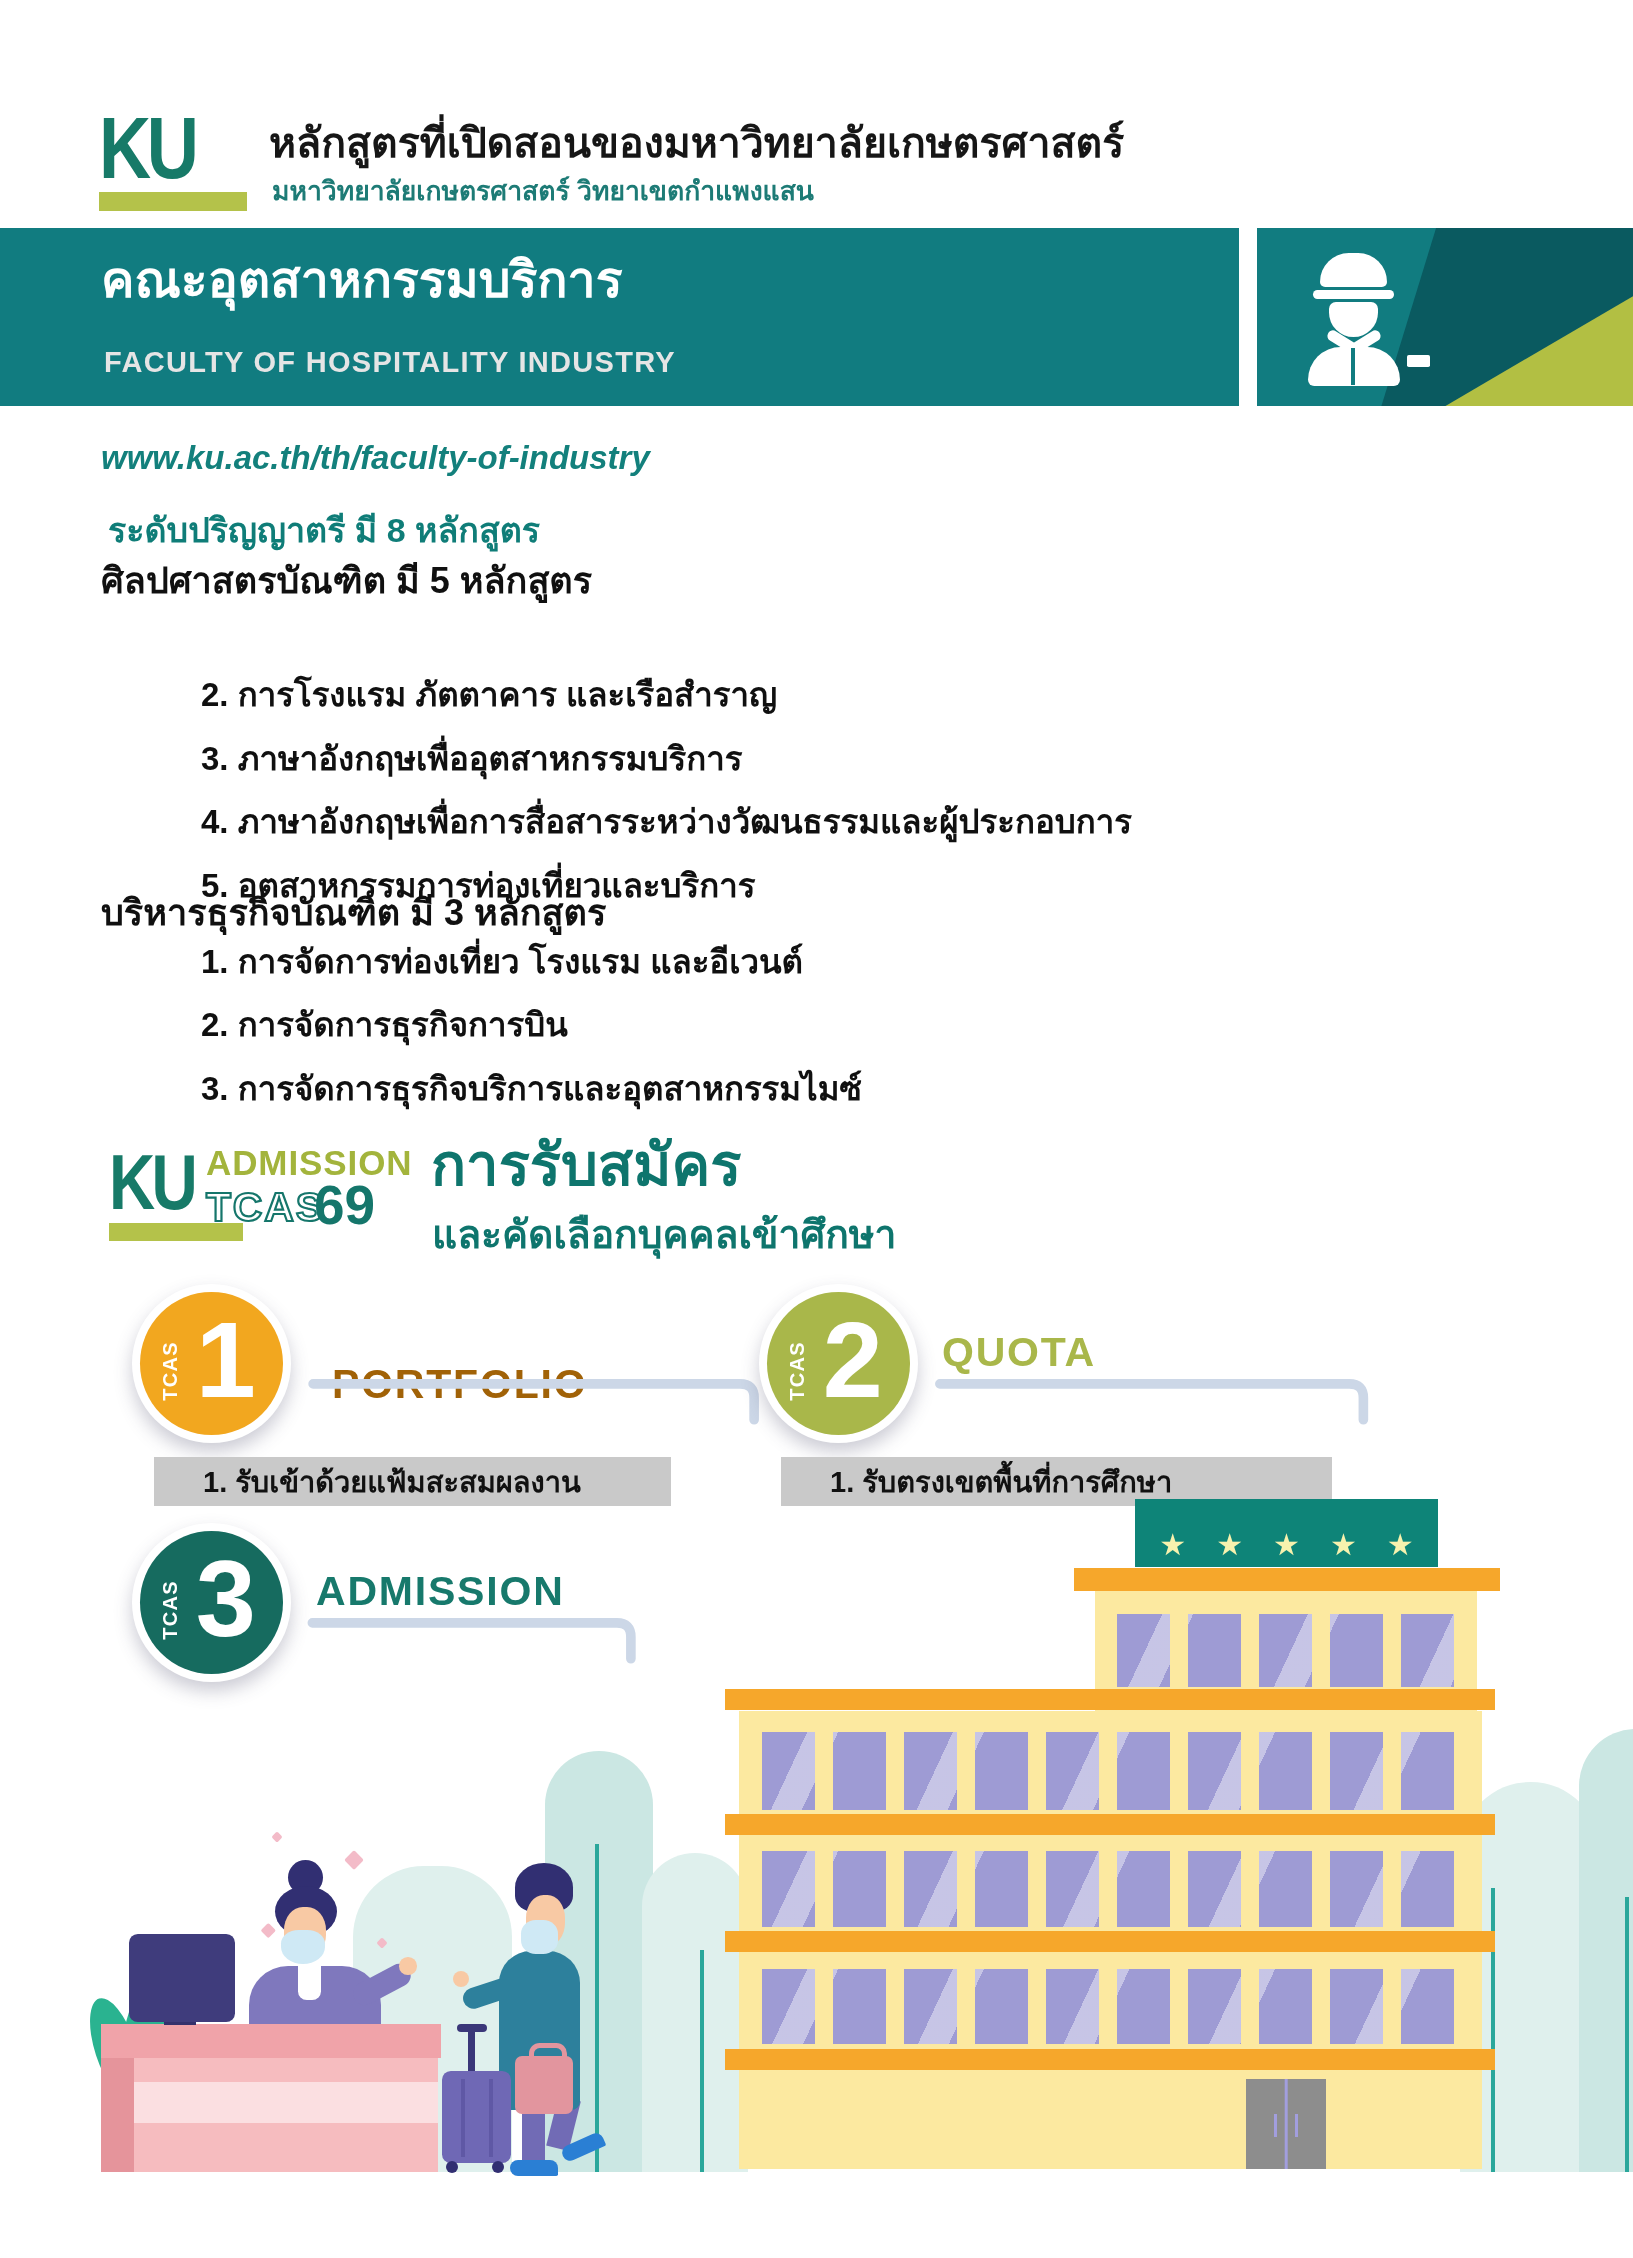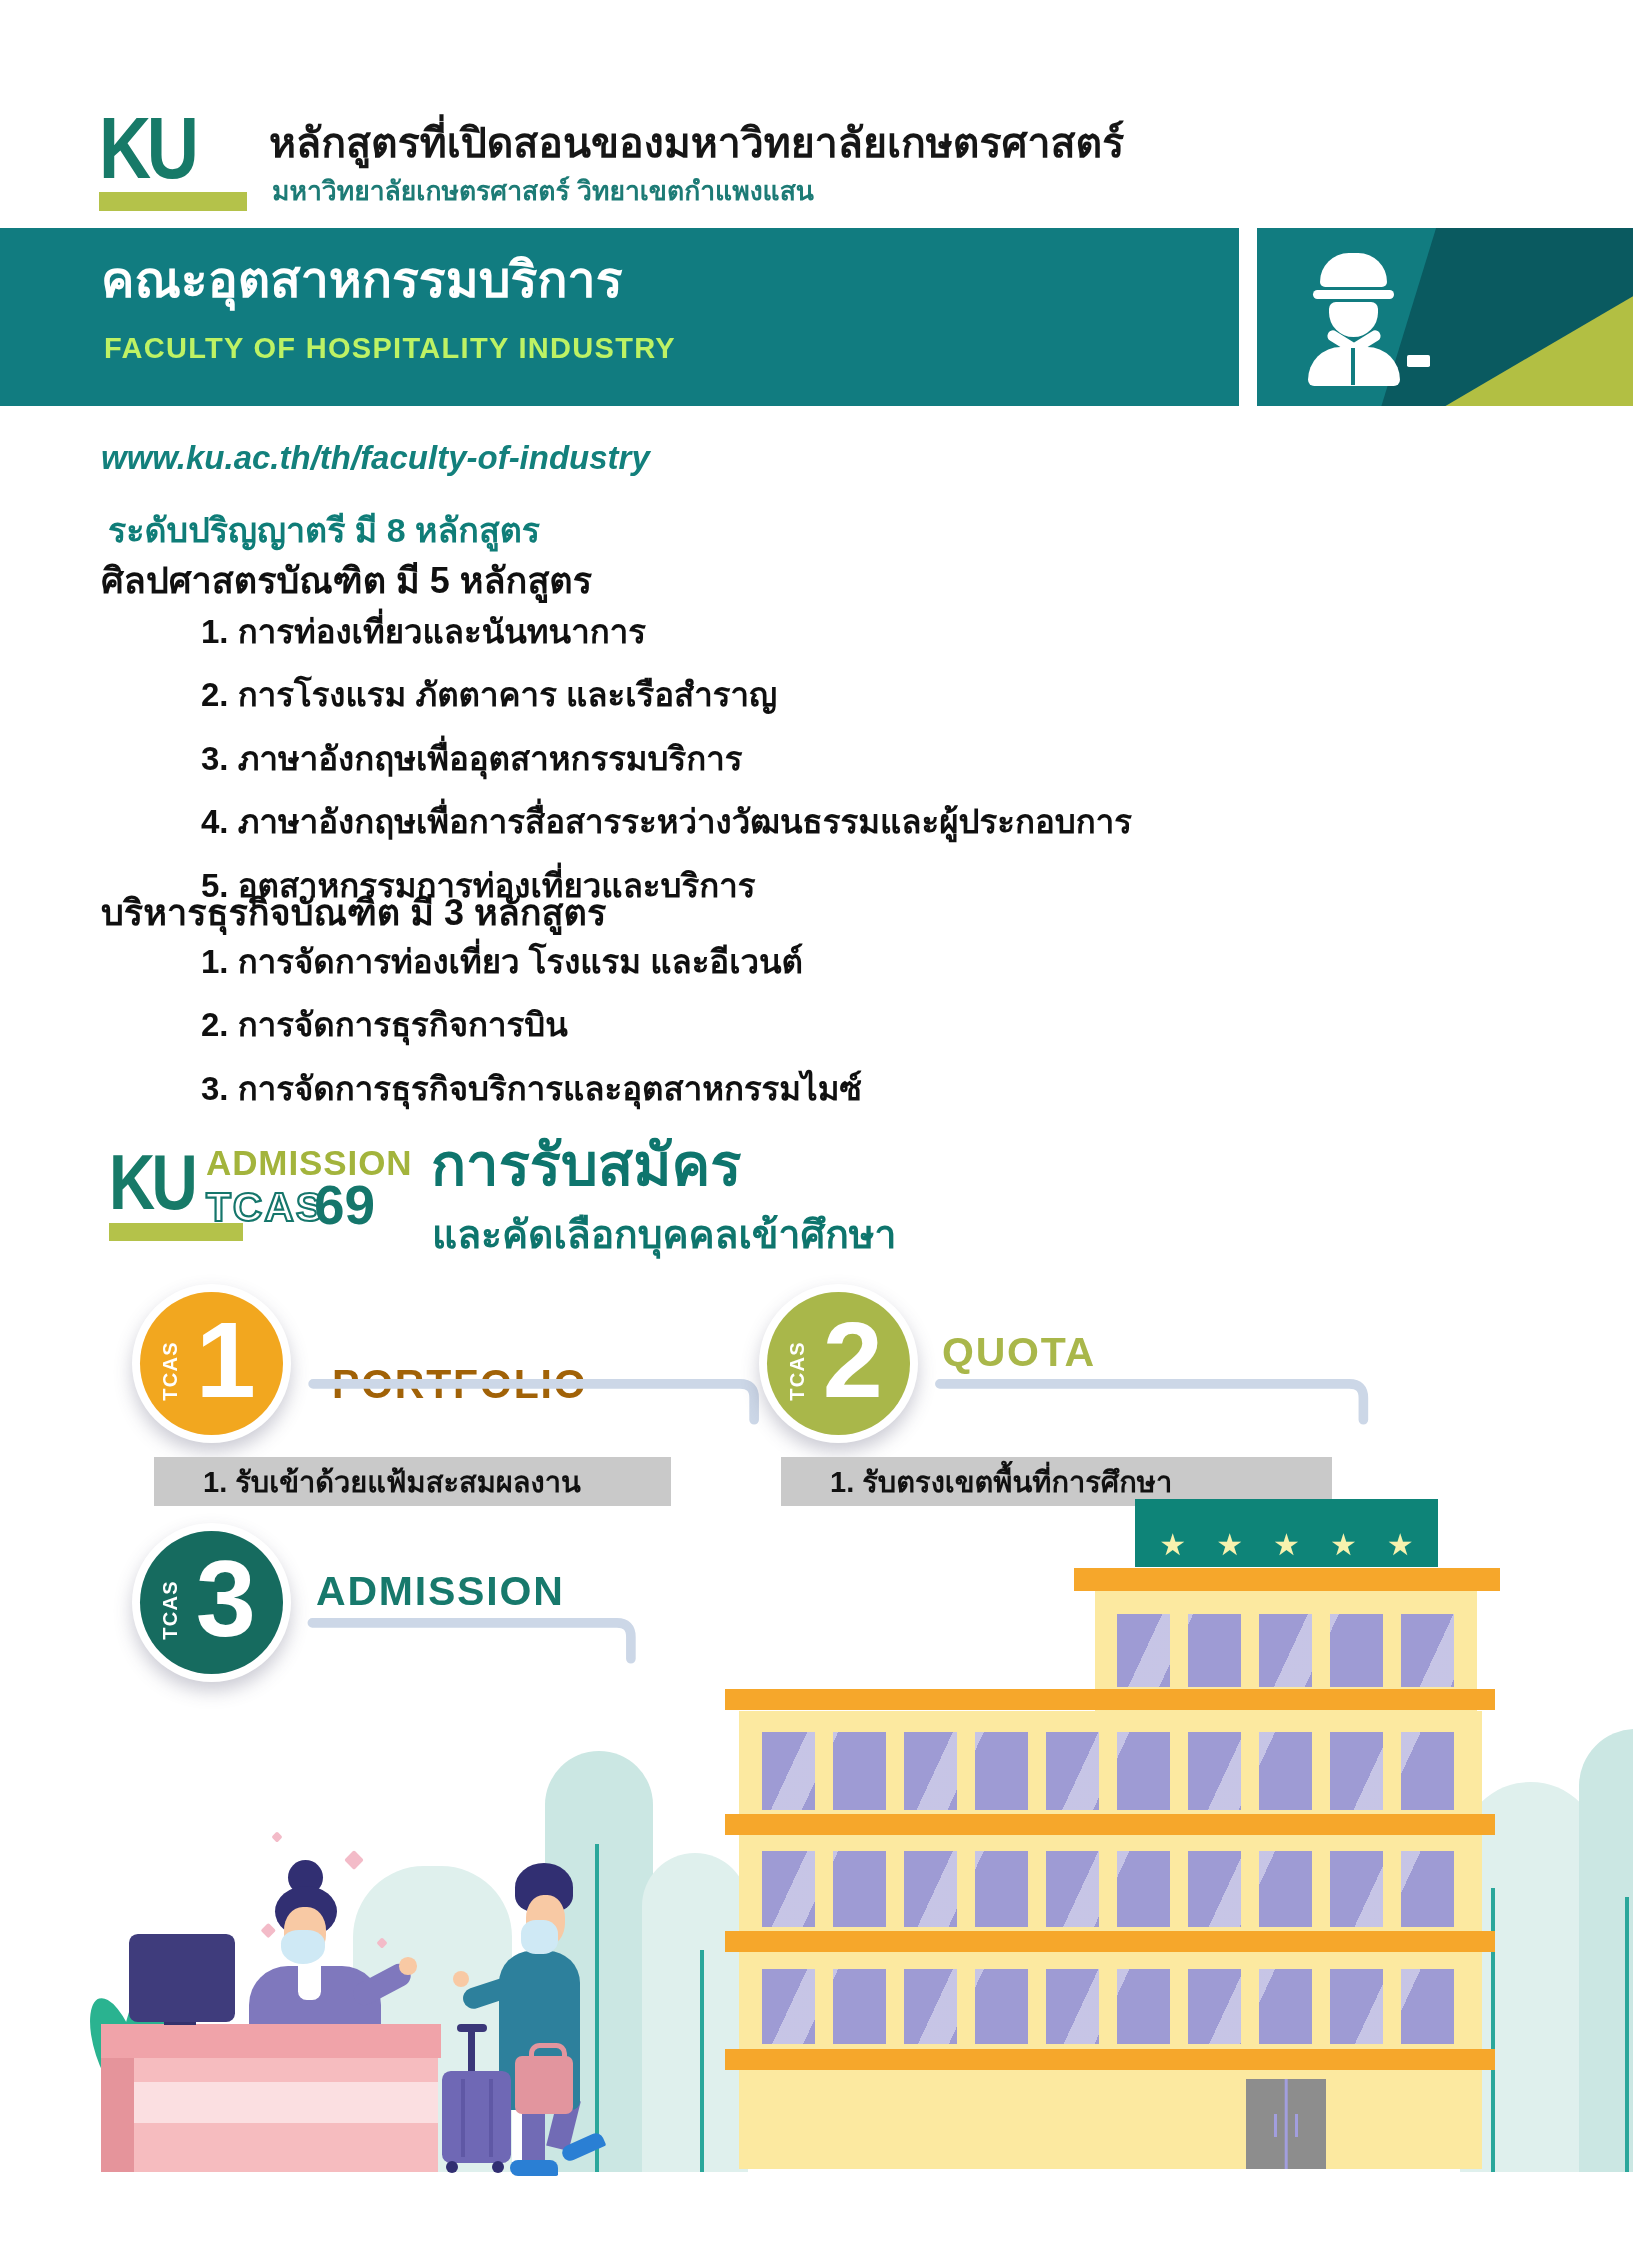--- a/index.html
+++ b/index.html
@@ -10,21 +10,21 @@
   
   .ku-logo{left:99px;top:104px;font-size:88px;font-weight:800;color:#177a68;
            letter-spacing:-5.3px;transform:scaleX(.82);transform-origin:left top;line-height:1;}
   .ku-underline{left:99px;top:192px;width:148px;height:19.4px;background:#b4c24a;}
   .hdr-title{left:269px;top:116px;font-size:41px;font-weight:bold;color:#161616;line-height:1.35;}
   .hdr-sub{left:272px;top:173px;font-size:26.5px;font-weight:bold;color:#1d7b76;line-height:1.4;}
 
   
   .banner{left:0;top:228px;width:1239px;height:178px;background:#117c80;}
   .banner-th{left:101px;top:19.4px;font-size:50px;font-weight:bold;color:#fff;line-height:1.35;position:absolute;}
-  .banner-en{left:104px;top:104px;font-size:29px;font-weight:bold;color:#bef264;letter-spacing:1.3px;position:absolute;}
+  .banner-en{left:104px;top:118px;font-size:29px;font-weight:bold;color:#e5e5e5;letter-spacing:1.3px;position:absolute;}
   .banner-box{left:1257px;top:228px;width:377px;height:178px;background:#117c80;overflow:hidden;}
   .banner-dark{position:absolute;inset:0;background:#0a5a60;
                clip-path:polygon(47.5% 0%,100% 0%,100% 100%,33% 100%);}
   .banner-olive{position:absolute;inset:0;background:#b2bf43;
                clip-path:polygon(50% 100%,100% 100%,100% 38%);}
   
   .bellhop{left:44px;top:25px;width:132px;height:132px;position:absolute;}
   .bellhop div{position:absolute;background:#fff;}
   .bh-cap{left:19.4px;top:0;width:67px;height:34px;border-radius:30px 30px 5.3px 5.3px;}
   .bh-band{left:12.4px;top:37px;width:81px;height:8.8px;border-radius:4.4px;}
@@ -140,21 +140,20 @@
         <div class="bh-line"></div>
         <div class="bh-tag"></div>
     </div>
   </div>
 
   <a href="#" class="abs url">www.ku.ac.th/th/faculty-of-industry</a>
 
   <div class="abs lvl-head">ระดับปริญญาตรี มี 8 หลักสูตร</div>
 
   <div class="abs grp-head" style="left:101px;top:552px">ศิลปศาสตรบัณฑิต มี 5 หลักสูตร</div>
-  <div class="abs p-item" style="top:609px">1. การท่องเที่ยวและนันทนาการ</div>
   <div class="abs p-item" style="top:672px">2. การโรงแรม ภัตตาคาร และเรือสำราญ</div>
   <div class="abs p-item" style="top:736px">3. ภาษาอังกฤษเพื่ออุตสาหกรรมบริการ</div>
   <div class="abs p-item" style="top:799px">4. ภาษาอังกฤษเพื่อการสื่อสารระหว่างวัฒนธรรมและผู้ประกอบการ</div>
   <div class="abs p-item" style="top:863px">5. อุตสาหกรรมการท่องเที่ยวและบริการ</div>
 
   <div class="abs grp-head" style="left:101px;top:884px">บริหารธุรกิจบัณฑิต มี 3 หลักสูตร</div>
   <div class="abs p-item" style="top:939px">1. การจัดการท่องเที่ยว โรงแรม และอีเวนต์</div>
   <div class="abs p-item" style="top:1002px">2. การจัดการธุรกิจการบิน</div>
   <div class="abs p-item" style="top:1066px">3. การจัดการธุรกิจบริการและอุตสาหกรรมไมซ์</div>
 

